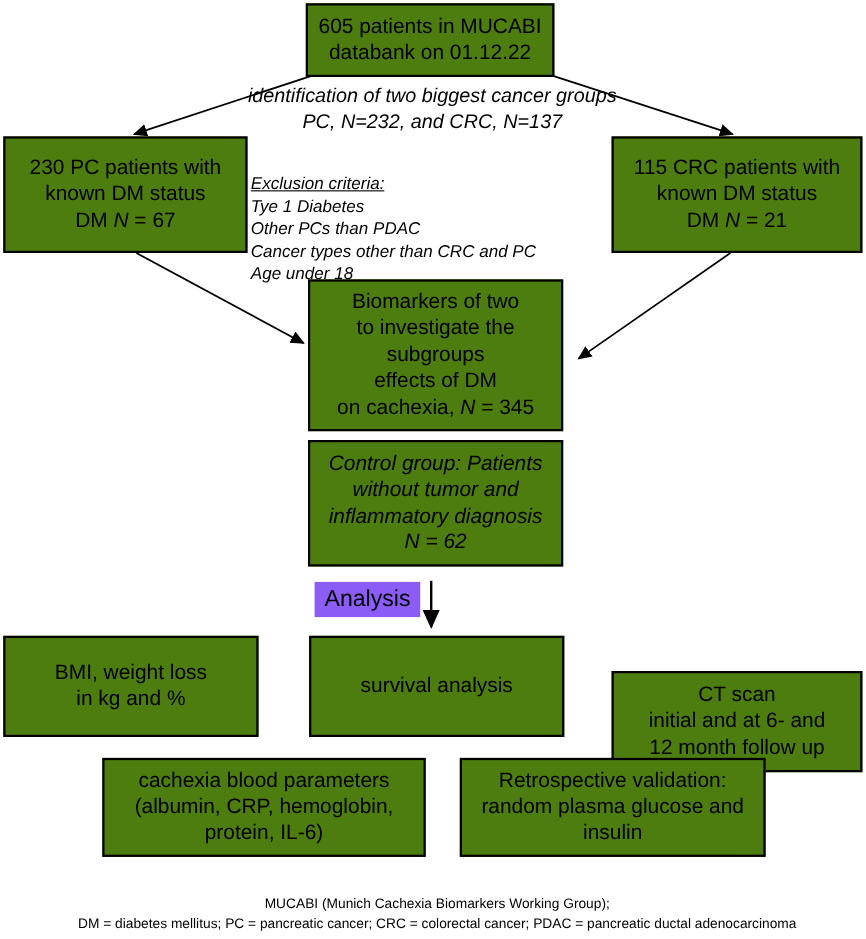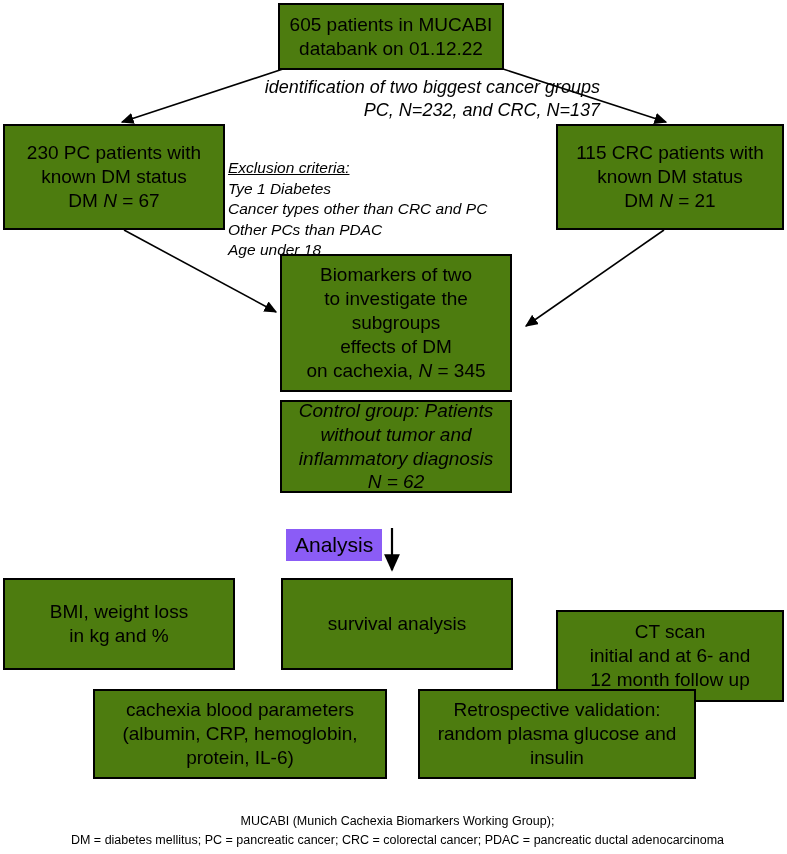--- a/index.html
+++ b/index.html
@@ -27,21 +27,21 @@
     align-items: center;
     justify-content: center;
     text-align: center;
     line-height: 1.26;
     font-size: 19px;
     padding: 2px 6px;
   }
   .box .inner { width: 100%; }
   .free-text {
     position: absolute;
-    text-align: right;
+    text-align: center;
     line-height: 1.3;
     font-size: 18px;
   }
   .italic { font-style: italic; }
   .ital-n { font-style: italic; }
   .underline-head {
     text-decoration: underline;
     font-style: italic;
   }
   .excl {
@@ -107,22 +107,22 @@
   </div>
 
   <div class="free-text italic nosel" style="left:186px; top:76px; width:414px;">
     <div>identification of two biggest cancer groups</div>
     <div>PC, N=232,  and CRC, N=137</div>
   </div>
 
   <div class="excl nosel" style="left:228px; top:158px; width:330px;">
     <div class="underline-head">Exclusion criteria:</div>
     <div>Tye 1 Diabetes</div>
+    <div>Other PCs than PDAC</div>
     <div>Cancer types other than CRC and PC</div>
-    <div>Other PCs than PDAC</div>
     <div>Age under 18</div>
   </div>
 
   <div class="box nosel" style="left:3px; top:124px; width:222px; height:106px;">
     <div class="inner">
       <div>230 PC patients with</div>
       <div>known DM status</div>
       <div><span>DM </span><span class="ital-n">N</span><span> = 67</span></div>
     </div>
   </div>
@@ -138,21 +138,21 @@
   <div class="box nosel" style="left:280px; top:254px; width:232px; height:138px;">
     <div class="inner">
       <div>Biomarkers of two</div>
       <div>to investigate the</div>
       <div>subgroups</div>
       <div>effects of DM</div>
       <div><span>on cachexia, </span><span class="ital-n">N</span><span> = 345</span></div>
     </div>
   </div>
 
-  <div class="box italic nosel" style="left:280px; top:400px; width:232px; height:93px;">
+  <div class="box italic nosel" style="left:280px; top:400px; width:232px; height:115px;">
     <div class="inner">
       <div>Control group: Patients</div>
       <div>without tumor and</div>
       <div>inflammatory diagnosis</div>
       <div><span>N</span><span> = 62</span></div>
     </div>
   </div>
 
   <div class="analysis-label nosel" style="left:286px; top:529px;">
     <span>Analysis</span>

